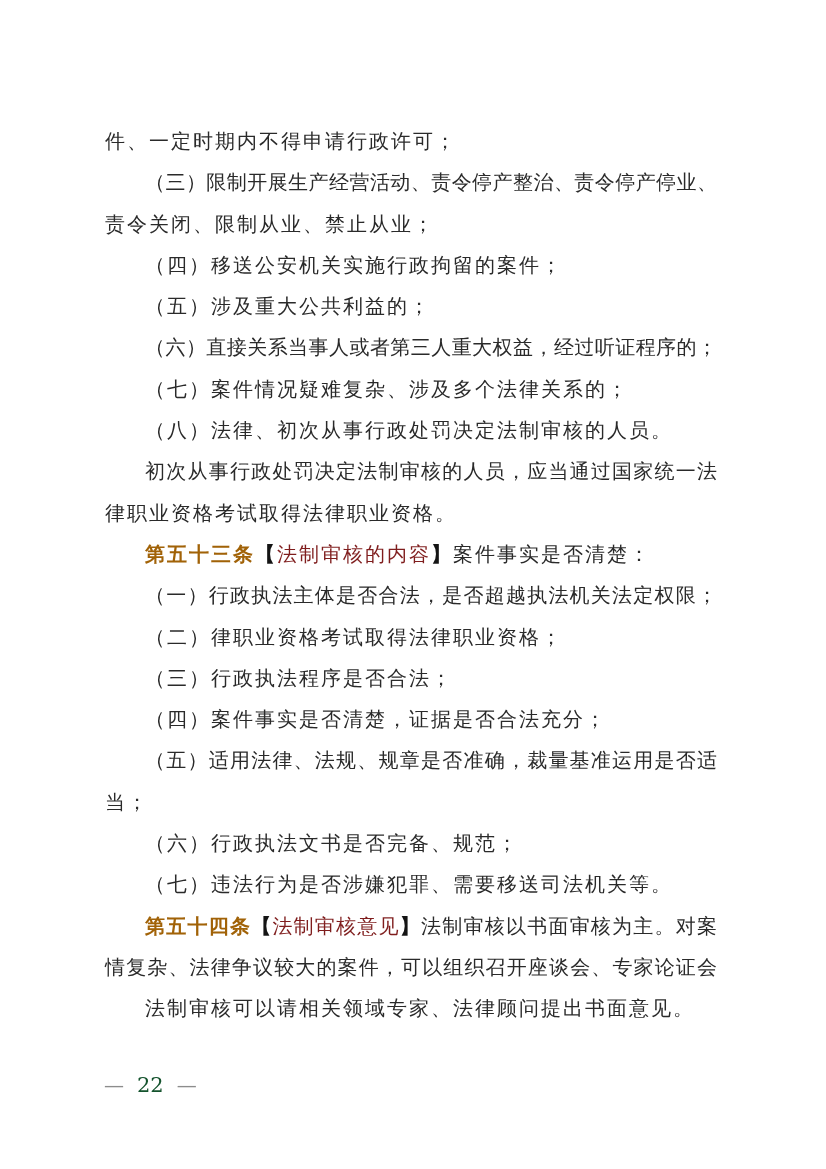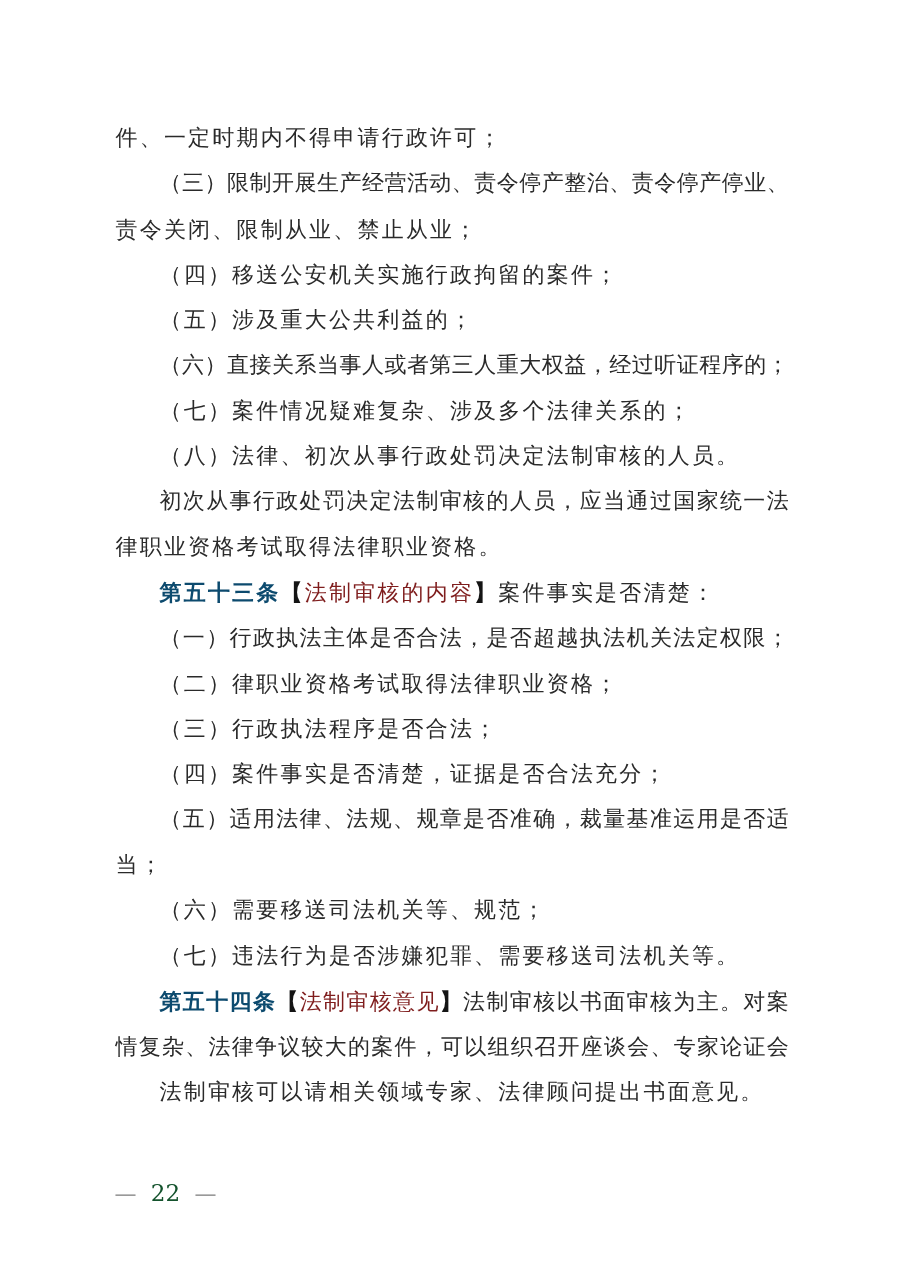--- a/index.html
+++ b/index.html
@@ -15,21 +15,21 @@
     overflow: hidden;
   }
   .page {
     position: absolute;
     inset: 0;
     background: #ffffff;
   }
   .text-block {
     position: absolute;
     left: 105px;
-    top: 105px;
+    top: 121px;
     width: 612px;
   }
   .line {
     height: 41.3px;
     line-height: 41.3px;
     font-size: 20px;
     color: #2a2a2a;
     letter-spacing: 2px;
     white-space: nowrap;
     text-align: left;
@@ -41,21 +41,21 @@
     letter-spacing: 0;
     white-space: normal;
     text-align: justify;
     text-align-last: justify;
   }
   .seg-normal {
     font-weight: normal;
   }
   .seg-article-no {
     font-weight: bold;
-    color: #0c4a6e;
+    color: #a16207;
   }
   .seg-bracket {
     font-weight: bold;
     color: #141414;
   }
   .seg-bracket-title {
     font-weight: normal;
     color: #7f1d1d;
   }
   .footer {
@@ -94,21 +94,21 @@
       <div class="line indent"><span class="seg-normal">（八）法律、初次从事行政处罚决定法制审核的人员。</span></div>
       <div class="line indent justify"><span class="seg-normal">初次从事行政处罚决定法制审核的人员，应当通过国家统一法</span></div>
       <div class="line"><span class="seg-normal">律职业资格考试取得法律职业资格。</span></div>
       <div class="line indent"><span class="seg-article-no">第五十三条</span><span class="seg-bracket">【</span><span class="seg-bracket-title">法制审核的内容</span><span class="seg-bracket">】</span><span class="seg-normal">案件事实是否清楚：</span></div>
       <div class="line indent justify"><span class="seg-normal">（一）行政执法主体是否合法，是否超越执法机关法定权限；</span></div>
       <div class="line indent"><span class="seg-normal">（二）律职业资格考试取得法律职业资格；</span></div>
       <div class="line indent"><span class="seg-normal">（三）行政执法程序是否合法；</span></div>
       <div class="line indent"><span class="seg-normal">（四）案件事实是否清楚，证据是否合法充分；</span></div>
       <div class="line indent justify"><span class="seg-normal">（五）适用法律、法规、规章是否准确，裁量基准运用是否适</span></div>
       <div class="line"><span class="seg-normal">当；</span></div>
-      <div class="line indent"><span class="seg-normal">（六）需要移送司法机关等、规范；</span></div>
+      <div class="line indent"><span class="seg-normal">（六）行政执法文书是否完备、规范；</span></div>
       <div class="line indent"><span class="seg-normal">（七）违法行为是否涉嫌犯罪、需要移送司法机关等。</span></div>
       <div class="line indent justify"><span class="seg-article-no">第五十四条</span><span class="seg-bracket">【</span><span class="seg-bracket-title">法制审核意见</span><span class="seg-bracket">】</span><span class="seg-normal">法制审核以书面审核为主。对案</span></div>
       <div class="line justify"><span class="seg-normal">情复杂、法律争议较大的案件，可以组织召开座谈会、专家论证会</span></div>
       <div class="line indent"><span class="seg-normal">法制审核可以请相关领域专家、法律顾问提出书面意见。</span></div>
     </div>
 
   <div class="footer">
     <span class="dash">—</span>
     <span class="num">22</span>
     <span class="dash">—</span>

